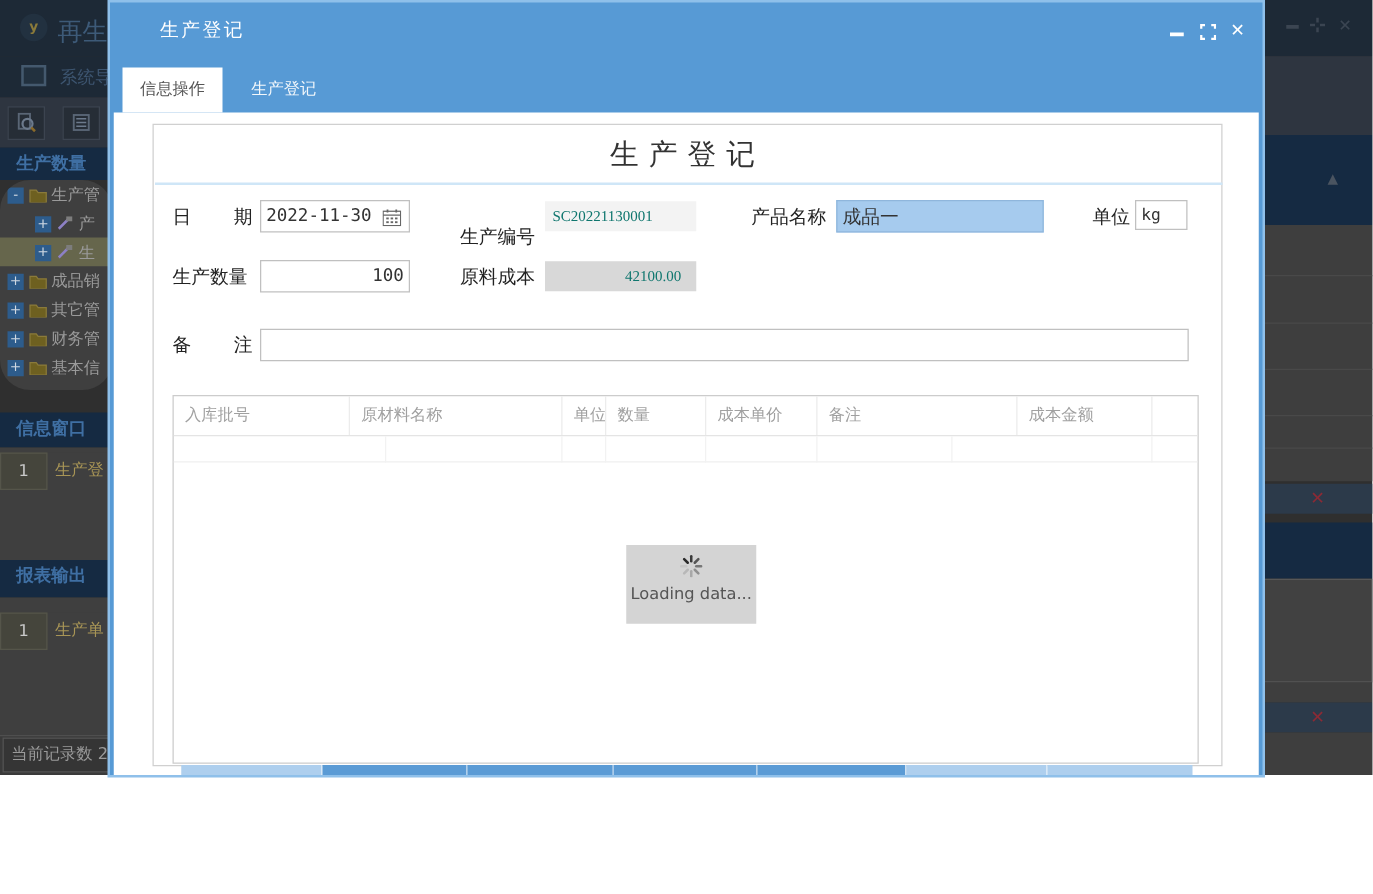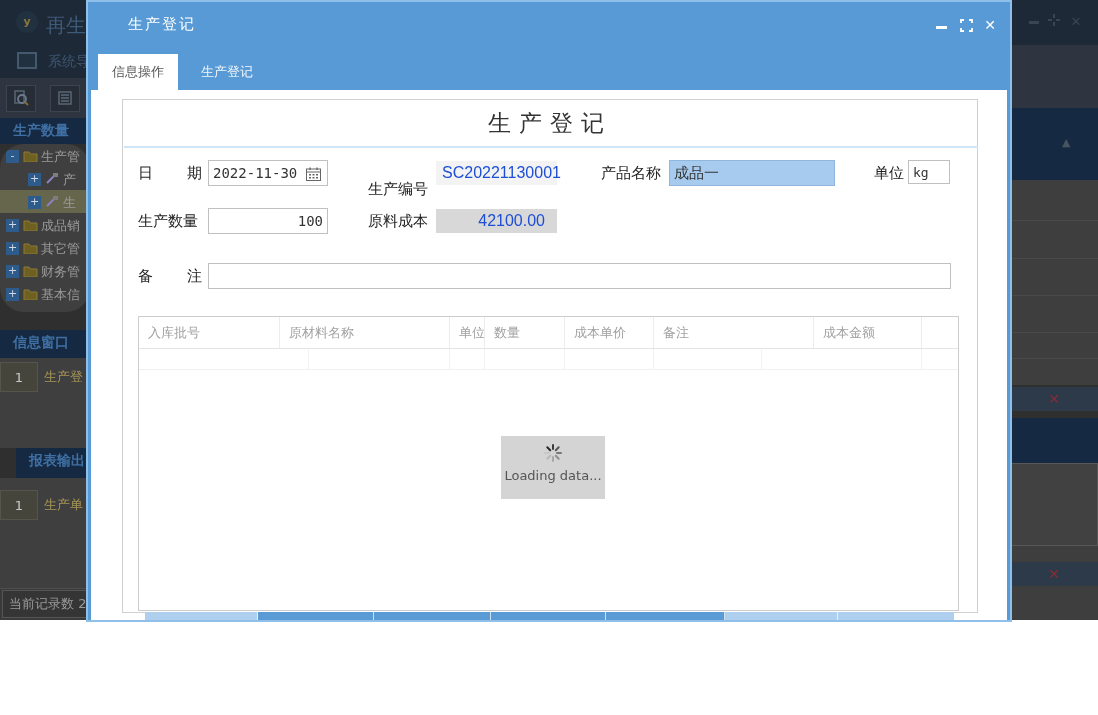--- a/index.html
+++ b/index.html
@@ -61,21 +61,21 @@
   .tab.inactive { left:96px; width:86px; color:#f2f7fb; }
   .m-content { left:3px; top:88px; width:916px; height:530px; background:#ffffff; }
 
   .card { position:absolute; left:31px; top:9px; width:856px; height:514px; background:#fff; border:1px solid #d0d0d0; }
   .card-head { position:absolute; left:0; top:8px; width:100%; text-align:center; font-family:"DejaVu Serif", serif; font-size:23px; color:#333; letter-spacing:8px; }
   .head-rule { position:absolute; left:1px; top:46px; width:854px; height:2px; background:#cfe6f7; }
 
   .flabel { position:absolute; font-size:15px; color:#222; white-space:nowrap; }
   .spread { display:flex; justify-content:space-between; width:64px; }
   input.fld { position:absolute; height:26px; border:1px solid #c0c0c0; font-family:"DejaVu Sans Mono", monospace; font-size:14px; color:#333; padding:0 4px; outline:none; background:#fff; }
-  .ro-fld { position:absolute; height:24px; font-family:Liberation Sans, sans-serif; font-size:16px; color:#1d4ed8; line-height:24px; padding:0 6px; }
+  .ro-fld { position:absolute; height:24px; font-family:Liberation Serif, serif; font-size:12px; color:#0f766e; line-height:24px; padding:0 6px; }
   .cal-ico { position:absolute; cursor:pointer; }
 
   
   .mtable { position:absolute; left:15px; top:216px; width:821px; height:295px; border:1px solid #cccccc; background:#fff; }
   .thead { display:flex; height:32px; border-bottom:1px solid #e4e4e4; }
   .th { color:#a0a0a0; font-size:13px; line-height:32px; padding-left:9px; border-right:1px solid #ececec; white-space:nowrap; overflow:hidden; }
   .trow { display:flex; height:21px; border-bottom:1px solid #f0f0f0; }
   .td { border-right:1px solid #f2f2f2; height:21px; }
   .c0{width:170px}.c1{width:141px}.c2{width:35px}.c3{width:80px}.c4{width:89px}.c5{width:108px}.c6{width:160px}.c7{flex:1;border-right:none}
   .loading-box { position:absolute; left:362px; top:119px; width:104px; height:63px; background:#d4d4d4; text-align:center; }
@@ -171,21 +171,21 @@
   </div>
 
   <div class="abs sec-header" style="left:0; top:330px; height:28px;">信息窗口</div>
   <div class="abs panel" style="left:0; top:358px; width:90px; height:90px;">
     <div class="listrow" style="top:4px;">
       <span class="num">1</span>
       <span class="lbl">生产登</span>
     </div>
   </div>
 
-  <div class="abs sec-header" style="left:16px; top:448px; height:30px;">报表输出</div>
+  <div class="abs sec-header" style="left:0; top:448px; height:30px;">报表输出</div>
   <div class="abs panel" style="left:0; top:478px; width:90px; height:110px;">
     <div class="listrow" style="top:12px;">
       <span class="num">1</span>
       <span class="lbl">生产单</span>
     </div>
   </div>
 
   <div class="abs statusbar"></div>
   <div class="abs statuscell">当前记录数 2</div>
 

